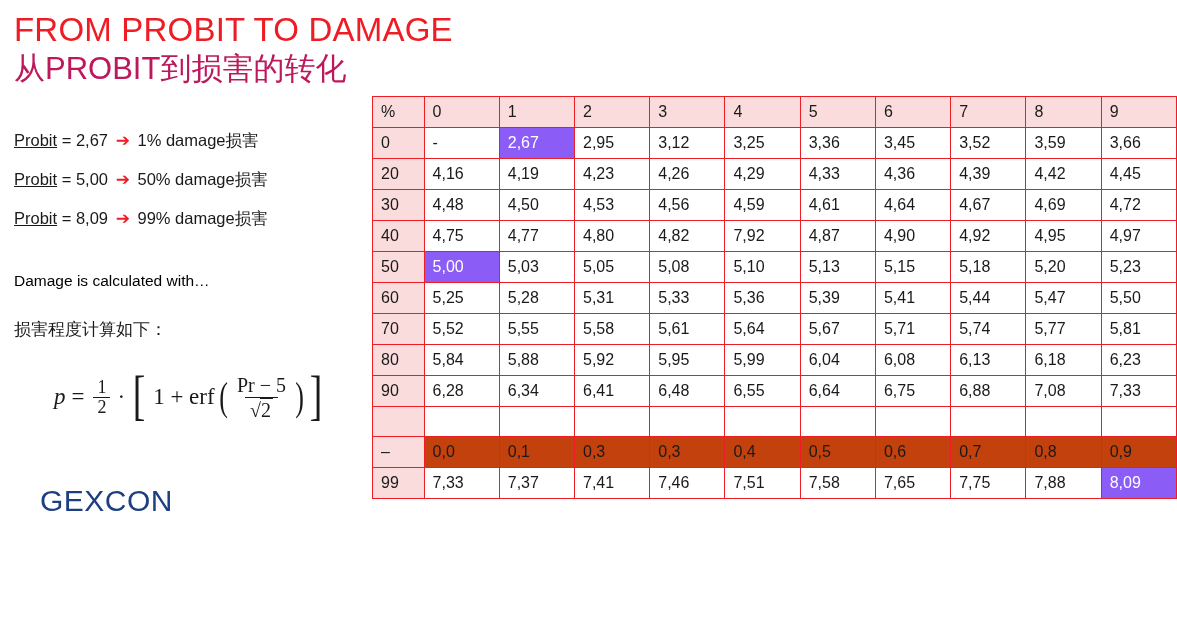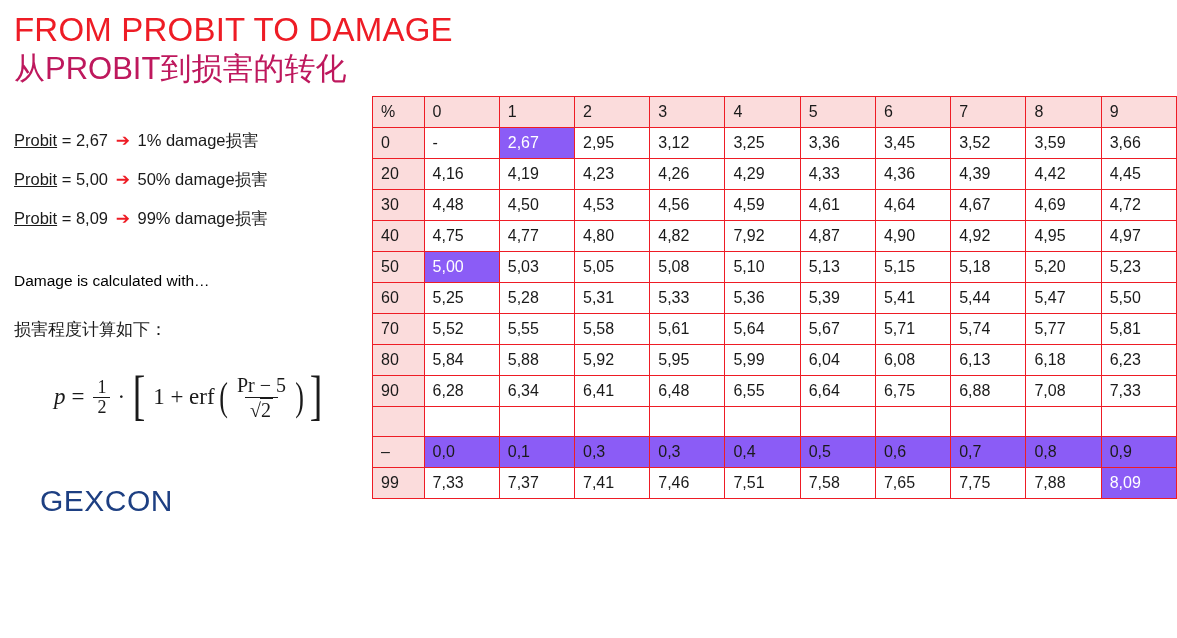--- a/index.html
+++ b/index.html
@@ -179,21 +179,21 @@
   table.probit td.hl {
     background: #8b5cf6;
     color: #ffffff;
   }
   table.probit tr.blank td {
     height: 30px;
   }
   table.probit tr.blank td.rowhead { background: #fbdcdc; }
   table.probit tr.blank td.val { background: #ffffff; }
   table.probit tr.decade td.val {
-    background: #8b5cf6;
+    background: #c2410c;
   }
 </style>
 </head>
 <body>
 
 <div class="slide">
 
   <div class="title-block">
     <div class="title-en">FROM PROBIT TO DAMAGE</div>
     <div class="title-zh">从PROBIT到损害的转化</div>

